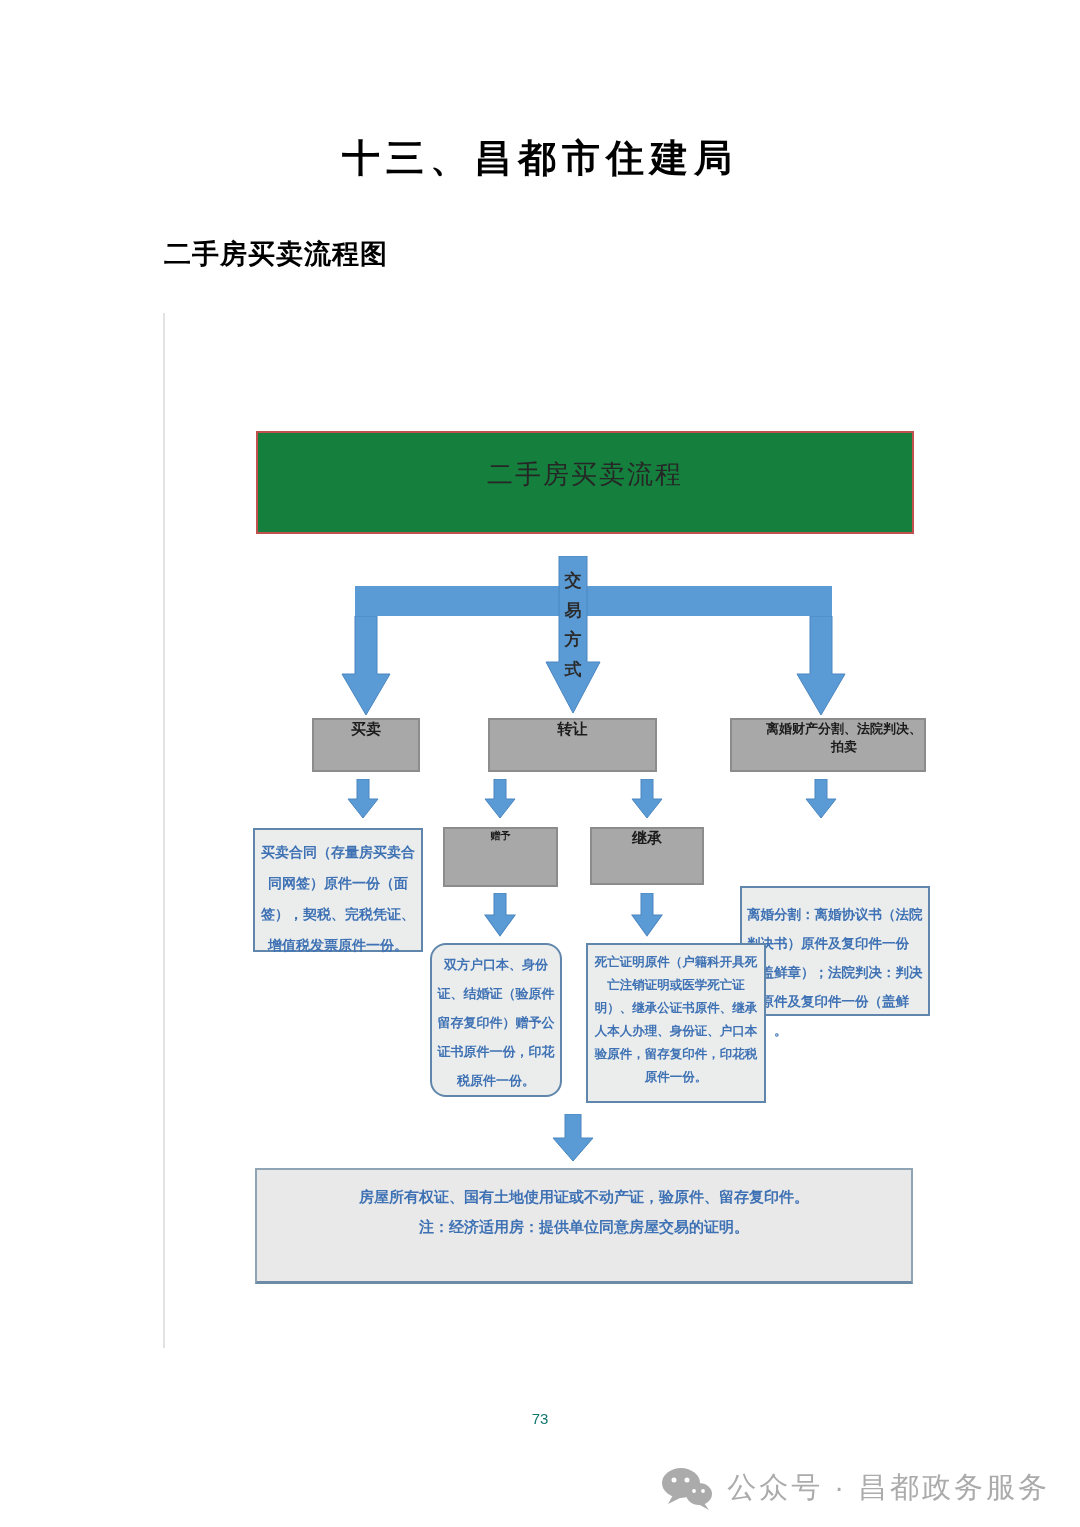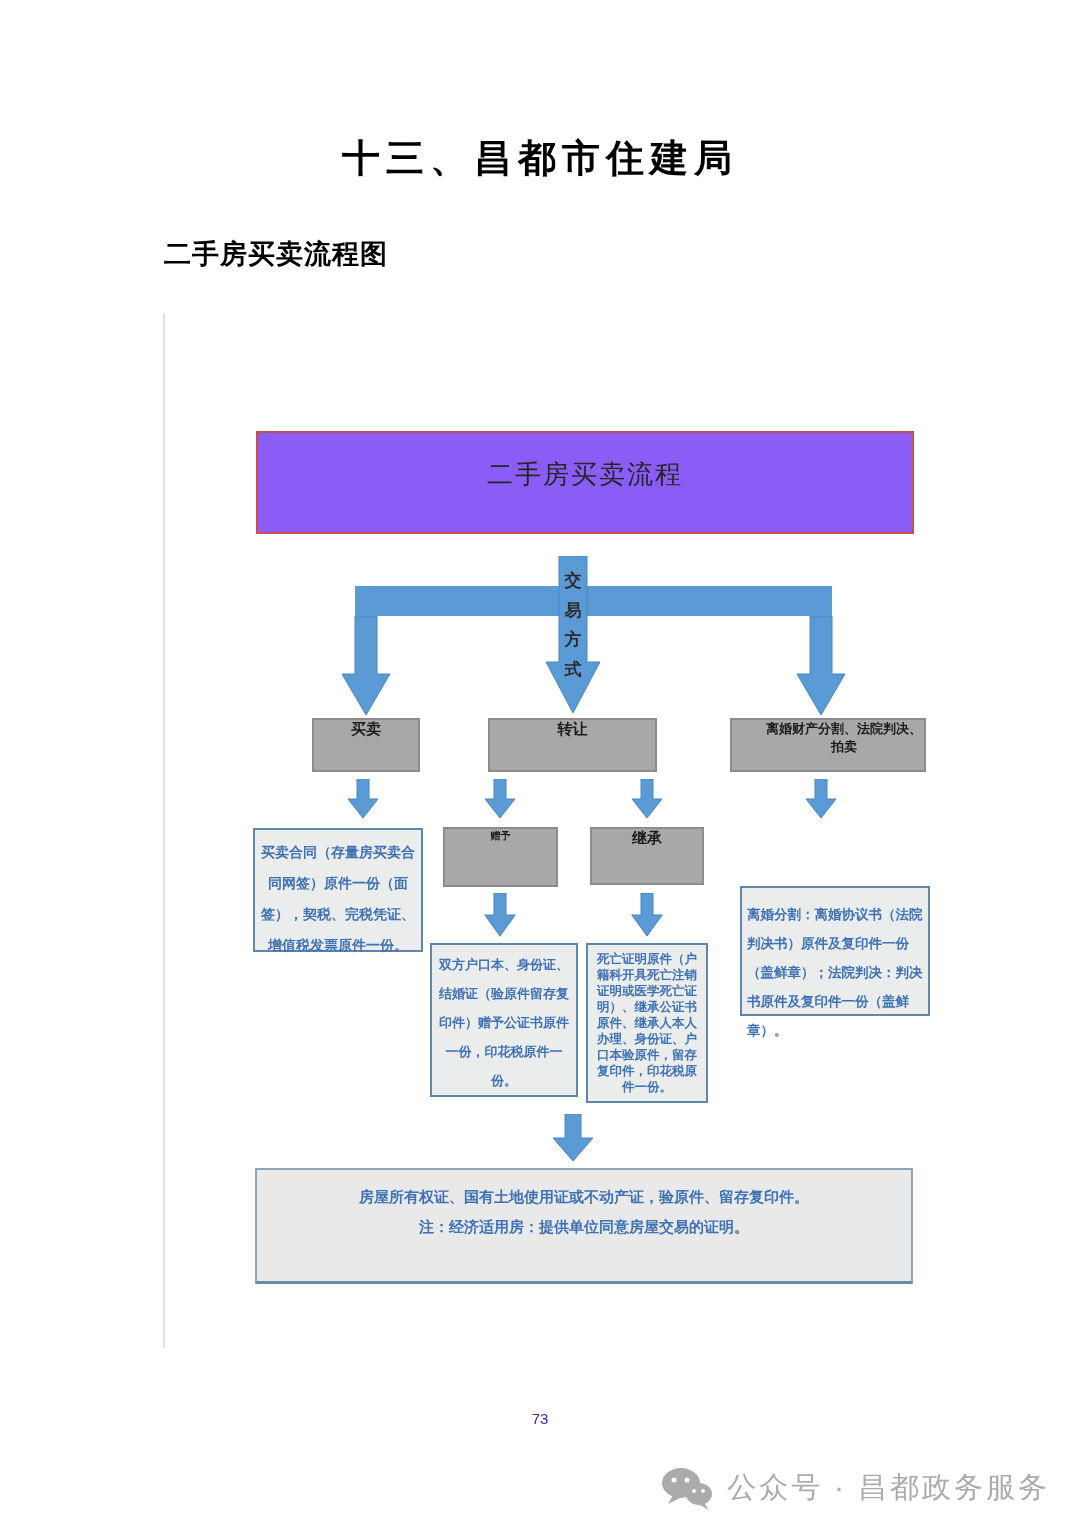--- a/index.html
+++ b/index.html
@@ -6,54 +6,54 @@
   .page{position:relative;width:1080px;height:1527px;background:#ffffff;overflow:hidden;
         font-family:"Liberation Serif","DejaVu Serif",serif;}
   .abs{position:absolute;box-sizing:border-box;}
 
   .doc-title{top:133px;left:0;width:100%;text-align:center;font-size:38px;font-weight:bold;
              color:#000;letter-spacing:6px;}
   .section-heading{top:236px;left:164px;font-size:27px;font-weight:bold;color:#000;
                    font-family:"Liberation Sans","DejaVu Sans",sans-serif;letter-spacing:1px;}
   .vline{left:163px;top:313px;width:2px;height:1035px;background:#e2e2e2;}
 
-  .title-box{left:256px;top:431px;width:658px;height:103px;background:#8b5cf6;
+  .title-box{left:256px;top:431px;width:658px;height:103px;background:#15803d;
              border:2px solid #c1504e;text-align:center;padding-top:24px;
              font-size:26px;color:#262626;letter-spacing:2px;}
 
   .hbar{left:355px;top:586px;width:477px;height:30px;background:#5b9bd5;}
 
   .gbox{background:#a8a8a8;border:2px solid #8c8c8c;color:#1b1b1b;text-align:center;
         display:flex;align-items:flex-start;justify-content:center;font-weight:600;}
   .gbox-buy{left:312px;top:718px;width:108px;height:54px;font-size:15px;}
   .gbox-transfer{left:488px;top:718px;width:169px;height:54px;font-size:15px;}
   .gbox-divorce{left:730px;top:718px;width:196px;height:54px;font-size:13px;padding-left:32px;}
   .gbox-gift{left:443px;top:827px;width:115px;height:60px;font-size:10px;}
   .gbox-inherit{left:590px;top:827px;width:114px;height:58px;font-size:15px;}
 
   .ibox{background:#ebeded;border:2px solid #6086ac;color:#3f72b4;font-weight:600;
         text-align:center;}
   .info-sale{left:253px;top:828px;width:170px;height:124px;font-size:14px;line-height:31px;
              padding:7px 6px 0 6px;}
   .info-divorce{left:740px;top:860px;width:190px;height:130px;font-size:13.5px;line-height:29px;
              padding:12px 5px 0 5px;text-align:left;margin-top:26px;}
-  .info-gift-docs{left:430px;top:943px;width:148px;height:154px;font-size:13px;line-height:29px;
-             padding:5px 5px 0 5px;}
-  .info-inherit-docs{left:586px;top:943px;width:122px;height:160px;font-size:12.5px;line-height:16px;
+  .info-gift-docs{left:430px;top:943px;width:132px;height:154px;font-size:13px;line-height:29px;
+             padding:5px 5px 0 5px;border-radius:16px;}
+  .info-inherit-docs{left:586px;top:943px;width:180px;height:160px;font-size:12.5px;line-height:23px;
              padding:6px 5px 0 5px;}
 
   .final-box{left:255px;top:1168px;width:658px;height:116px;background:#e9e9e9;
              border:2px solid #8fa5b5;border-bottom:3px solid #6e8ba6;color:#3f72b4;
              font-weight:600;font-size:15px;line-height:30px;text-align:center;padding-top:12px;}
 
   .mode-label{left:545px;top:566px;width:56px;text-align:center;font-size:17px;
               font-weight:600;color:#2b2b2b;}
   .mode-label div{line-height:29.5px;}
 
-  .page-number{top:1410px;left:0;width:100%;text-align:center;font-size:15px;color:#4c1d95;
+  .page-number{top:1410px;left:0;width:100%;text-align:center;font-size:15px;color:#0f766e;
                font-family:"Liberation Sans","DejaVu Sans",sans-serif;}
 
   .watermark{top:1466px;right:30px;display:flex;align-items:center;gap:14px;
              color:#ababab;font-size:29px;letter-spacing:3px;
              font-family:"Liberation Sans","DejaVu Sans",sans-serif;}
 
   svg{display:block;}
 </style>
 </head>
 <body>

